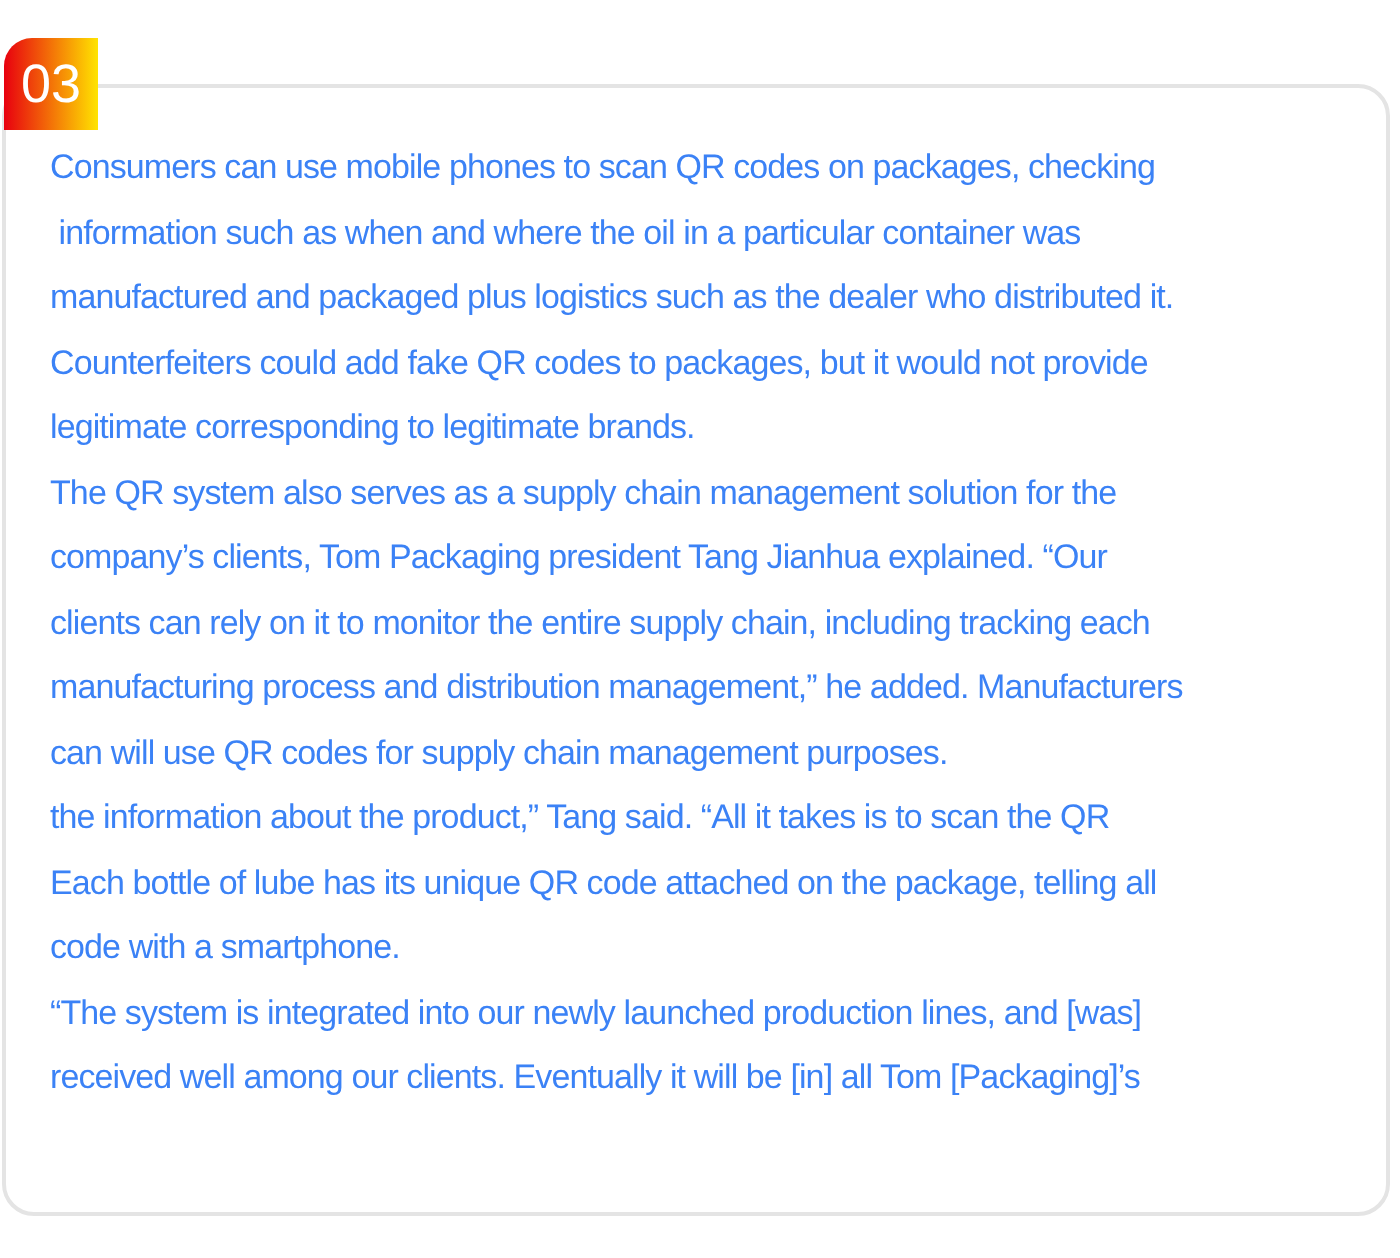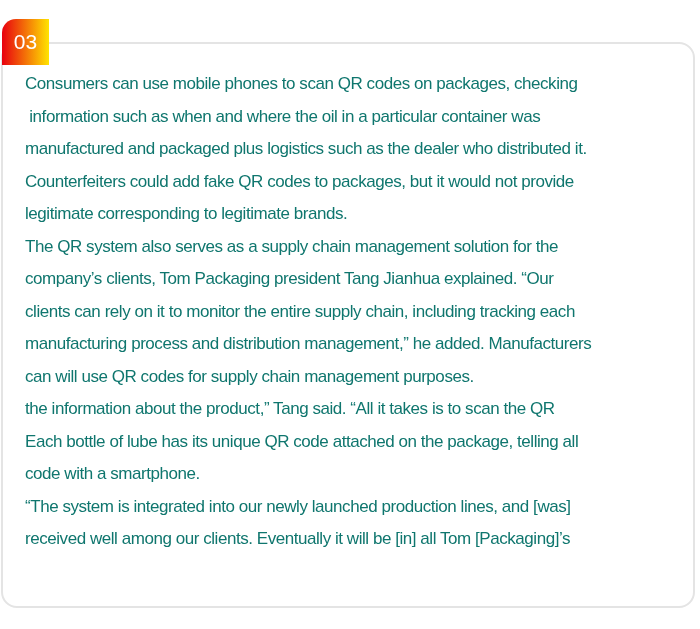--- a/index.html
+++ b/index.html
@@ -34,36 +34,36 @@
     left: 2px;
     top: 19px;
     width: 47px;
     height: 46px;
     background: linear-gradient(90deg, #e8000f 0%, #ffe400 100%);
     border-radius: 14px 0 0 0;
     display: flex;
     align-items: center;
     justify-content: center;
     color: #ffffff;
-    font-size: 21px;
+    font-size: 27px;
     font-weight: 500;
     z-index: 2;
   }
   .text-block {
     position: absolute;
     left: 25px;
     top: 68px;
     z-index: 2;
   }
   .text-line {
     font-size: 17px;
     line-height: 32.5px;
     height: 32.5px;
     letter-spacing: -0.45px;
-    color: #0f766e;
+    color: #3b82f6;
     white-space: pre;
   }
 </style>
 </head>
 <body>
 
 <div class="page">
 
   <div class="content-box"></div>
 

